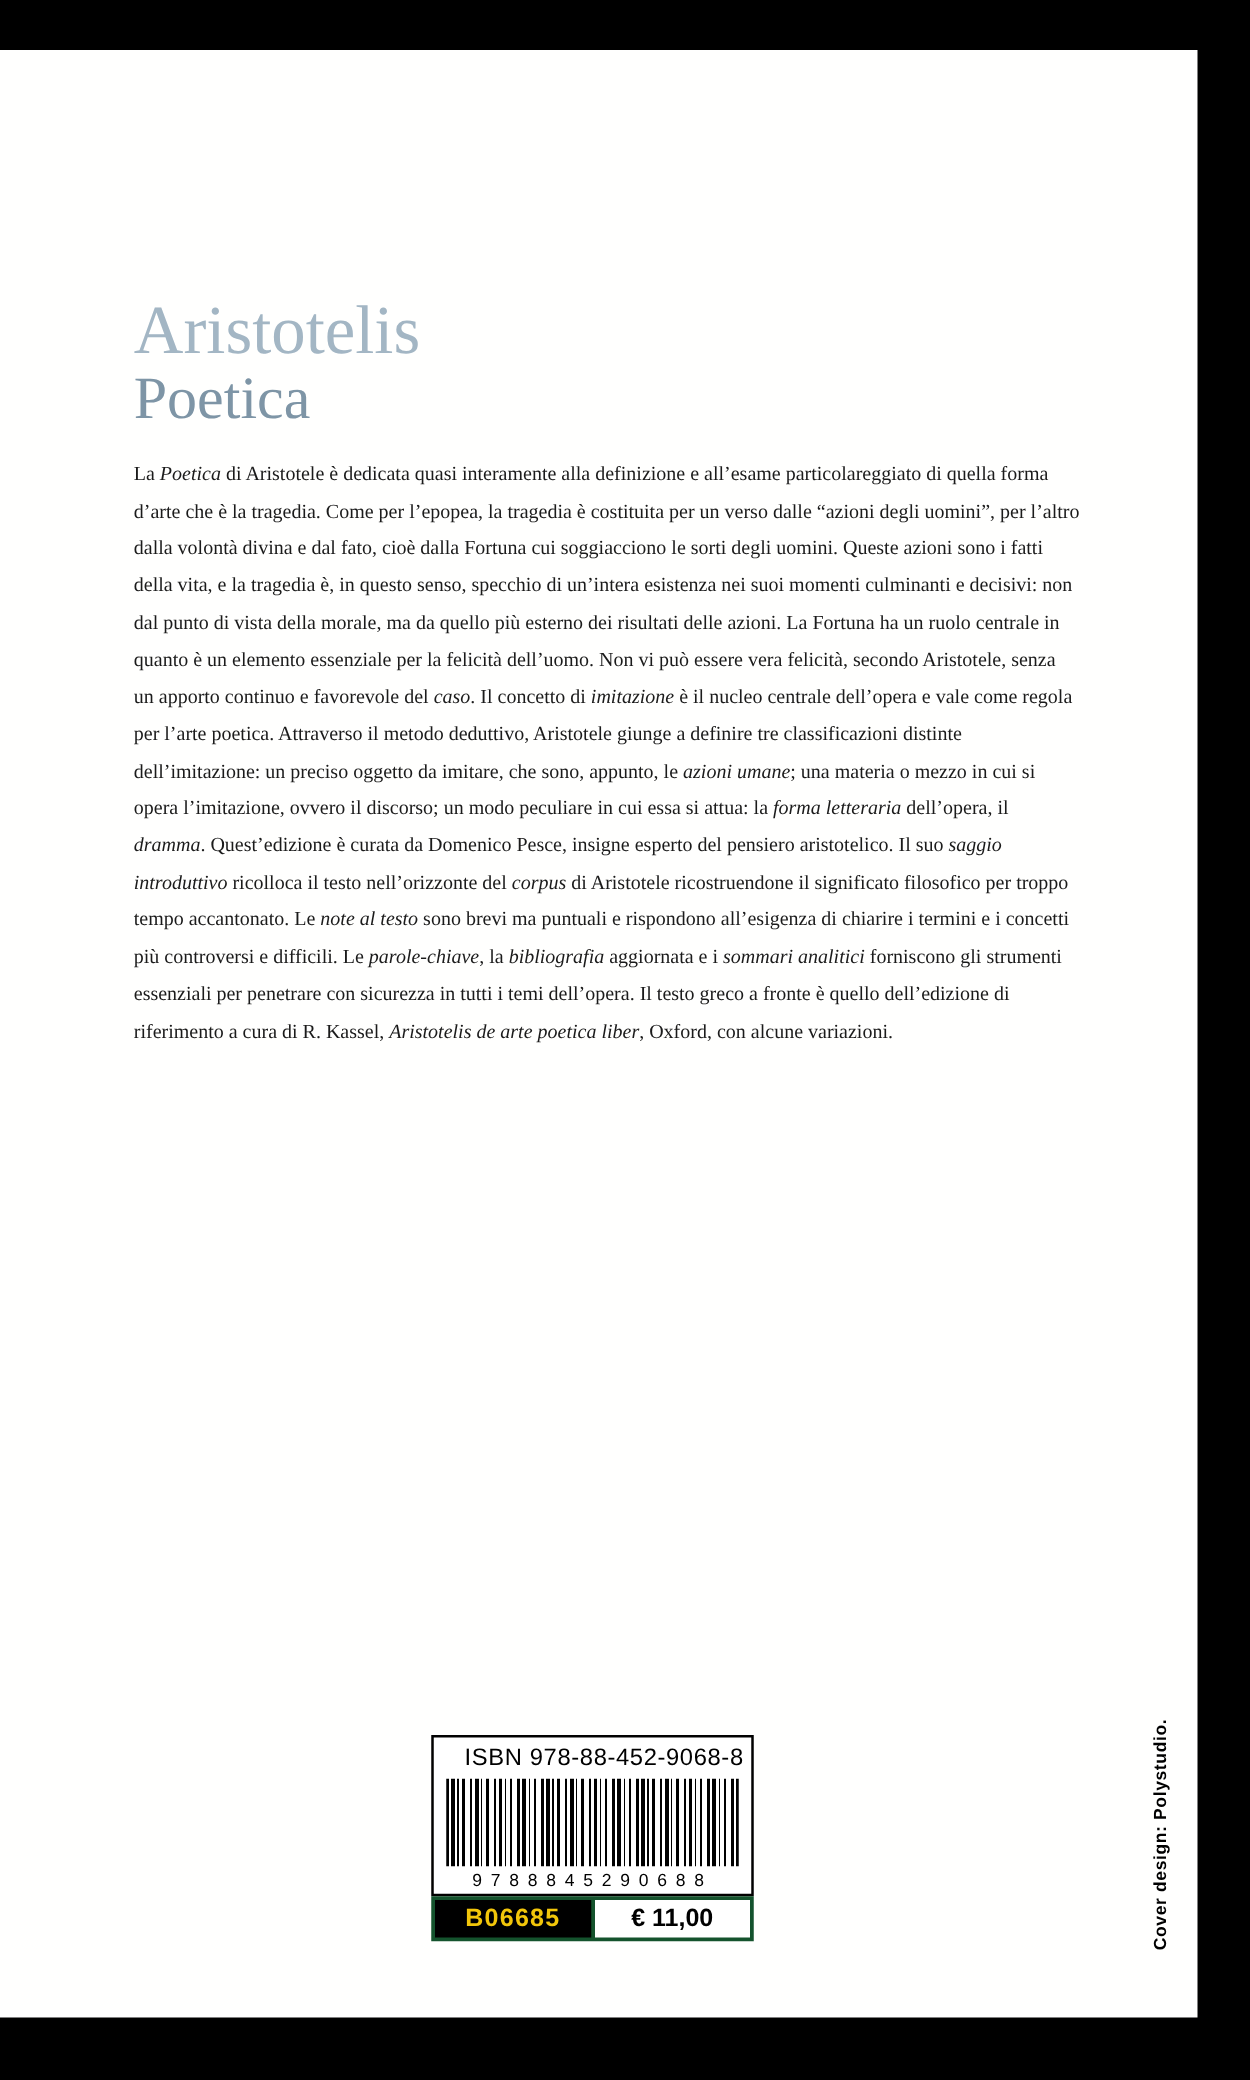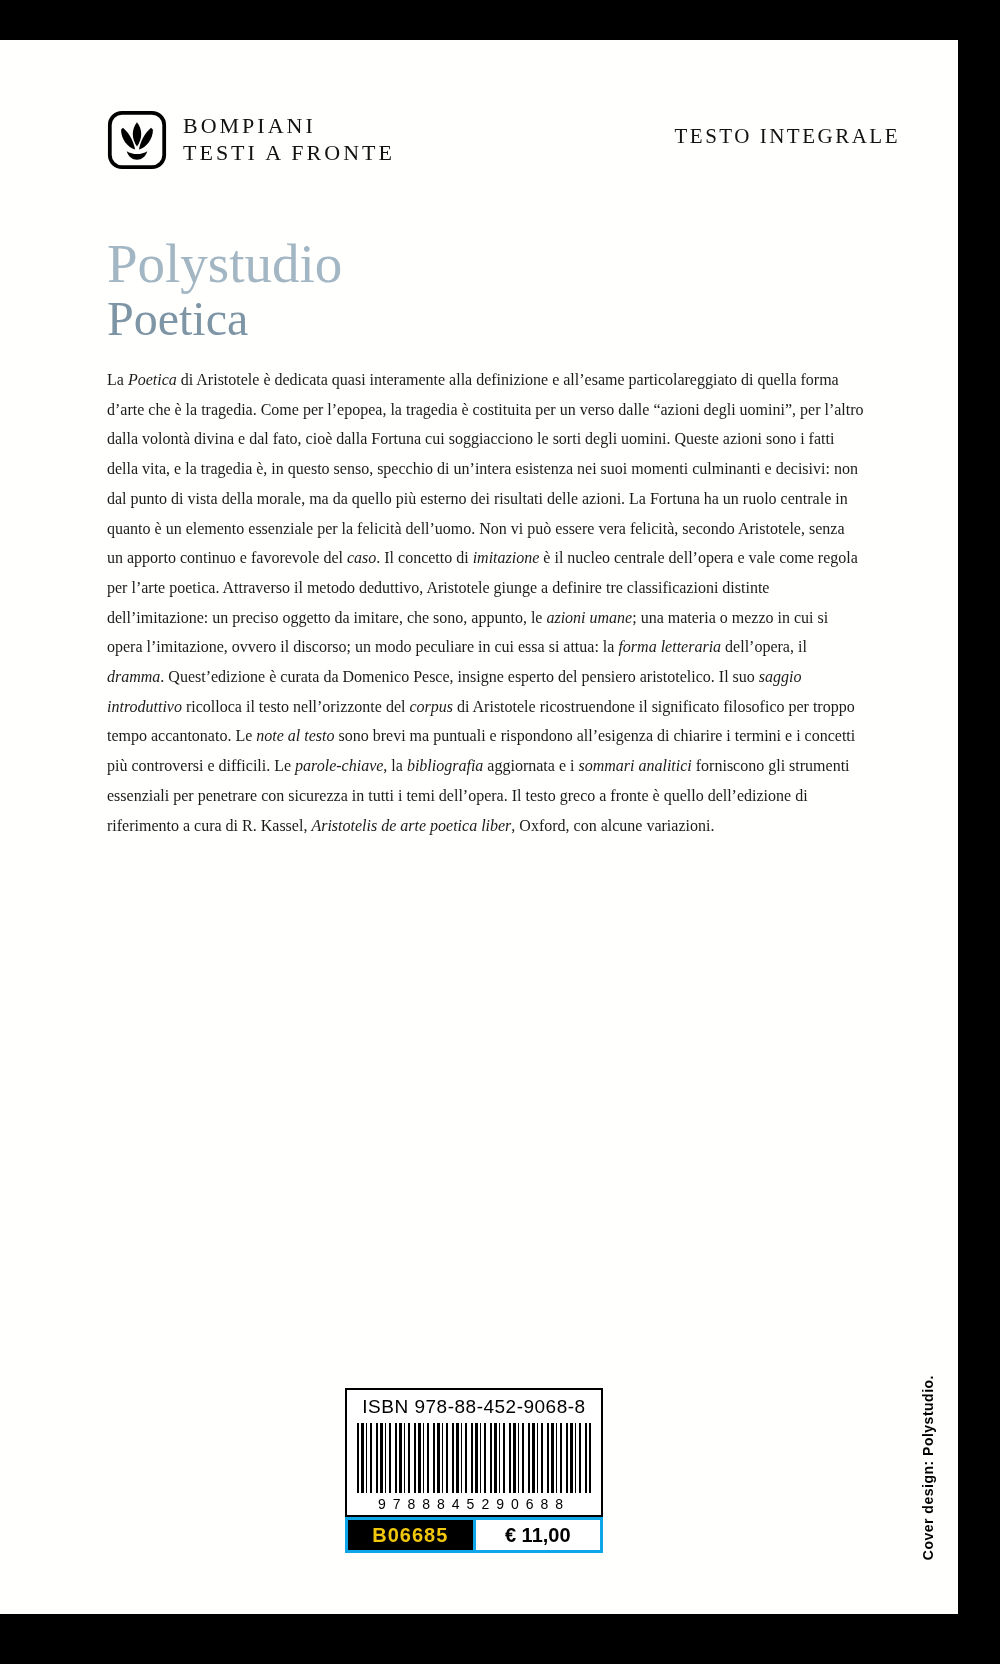--- a/index.html
+++ b/index.html
@@ -50,21 +50,21 @@
   
   .barcode-block { position: absolute; left: 345px; top: 1388px; width: 258px; }
   .isbn-box {
     border: 2px solid #000;
     background: #fff;
     padding: 4px 6px 3px;
   }
   .isbn-label {
     font-family: "Liberation Sans", sans-serif;
     font-size: 19px;
-    text-align: center;
+    text-align: right;
     letter-spacing: 0.5px;
     padding: 2px 0 5px;
     color: #000;
   }
   .bars {
     height: 70px;
     margin: 0 4px;
     background-image: repeating-linear-gradient(90deg,
       #000 0 2px, #fff 2px 4px,
       #000 4px 7px, #fff 7px 9px,
@@ -74,21 +74,21 @@
   .barcode-digits {
     font-family: "Liberation Sans", sans-serif;
     font-size: 14px;
     letter-spacing: 7px;
     text-align: center;
     padding-top: 3px;
     color: #000;
   }
   .price-row {
     display: flex;
-    background: #0ea5e9;
+    background: #14532d;
     padding: 3px;
     gap: 3px;
     margin-top: 0;
   }
   .price-cell {
     flex: 1;
     height: 30px;
     display: flex;
     align-items: center;
     justify-content: center;
@@ -115,39 +115,23 @@
 </style>
 </head>
 <body>
 
 <div class="cover">
 
   <div class="bar-top"></div>
   <div class="bar-right"></div>
   <div class="bar-bottom"></div>
 
-  <div class="header">
-    <div class="brand">
-      <svg class="brand-logo" viewBox="0 0 64 64" aria-hidden="true">
-        <rect x="3" y="3" width="58" height="58" rx="13" fill="none" stroke="#000" stroke-width="4"></rect>
-        <path d="M32 13 C38 21 38 30 32 39 C26 30 26 21 32 13 Z" fill="#000"></path>
-        <path d="M17 19 C24 25 28 33 30 42 C22 40 15 31 15 21 Z" fill="#000"></path>
-        <path d="M47 19 C40 25 36 33 34 42 C42 40 49 31 49 21 Z" fill="#000"></path>
-        <path d="M21 44 C27 48 37 48 43 44 C41 50 37 53 32 53 C27 53 23 50 21 44 Z" fill="#000"></path>
-      </svg>
-      <div class="brand-text">
-        <div>BOMPIANI</div>
-        <div>TESTI A FRONTE</div>
-      </div>
-    </div>
-    <div class="edition-note">TESTO INTEGRALE</div>
-  </div>
 
   <div class="title-block">
-    <div class="author-title">Polystudio</div>
+    <div class="author-title">Aristotelis</div>
     <div class="book-title">Poetica</div>
   </div>
 
   <div class="back-text"><span>La </span><em>Poetica</em><span> di Aristotele è dedicata quasi interamente alla definizione e all’esame particolareggiato di quella forma d’arte che è la tragedia. Come per l’epopea, la tragedia è costituita per un verso dalle “azioni degli uomini”, per l’altro dalla volontà divina e dal fato, cioè dalla Fortuna cui soggiacciono le sorti degli uomini. Queste azioni sono i fatti della vita, e la tragedia è, in questo senso, specchio di un’intera esistenza nei suoi momenti culminanti e decisivi: non dal punto di vista della morale, ma da quello più esterno dei risultati delle azioni. La Fortuna ha un ruolo centrale in quanto è un elemento essenziale per la felicità dell’uomo. Non vi può essere vera felicità, secondo Aristotele, senza un apporto continuo e favorevole del </span><em>caso</em><span>. Il concetto di </span><em>imitazione</em><span> è il nucleo centrale dell’opera e vale come regola per l’arte poetica. Attraverso il metodo deduttivo, Aristotele giunge a definire tre classificazioni distinte dell’imitazione: un preciso oggetto da imitare, che sono, appunto, le </span><em>azioni umane</em><span>; una materia o mezzo in cui si opera l’imitazione, ovvero il discorso; un modo peculiare in cui essa si attua: la </span><em>forma letteraria</em><span> dell’opera, il </span><em>dramma</em><span>. Quest’edizione è curata da Domenico Pesce, insigne esperto del pensiero aristotelico. Il suo </span><em>saggio introduttivo</em><span> ricolloca il testo nell’orizzonte del </span><em>corpus</em><span> di Aristotele ricostruendone il significato filosofico per troppo tempo accantonato. Le </span><em>note al testo</em><span> sono brevi ma puntuali e rispondono all’esigenza di chiarire i termini e i concetti più controversi e difficili. Le </span><em>parole-chiave</em><span>, la </span><em>bibliografia</em><span> aggiornata e i </span><em>sommari analitici</em><span> forniscono gli strumenti essenziali per penetrare con sicurezza in tutti i temi dell’opera. Il testo greco a fronte è quello dell’edizione di riferimento a cura di R. Kassel, </span><em>Aristotelis de arte poetica liber</em><span>, Oxford, con alcune variazioni.</span></div>
 
   <div class="barcode-block">
     <div class="isbn-box">
       <div class="isbn-label">ISBN 978-88-452-9068-8</div>
       <div class="bars"></div>
       <div class="barcode-digits">9788845290688</div>

